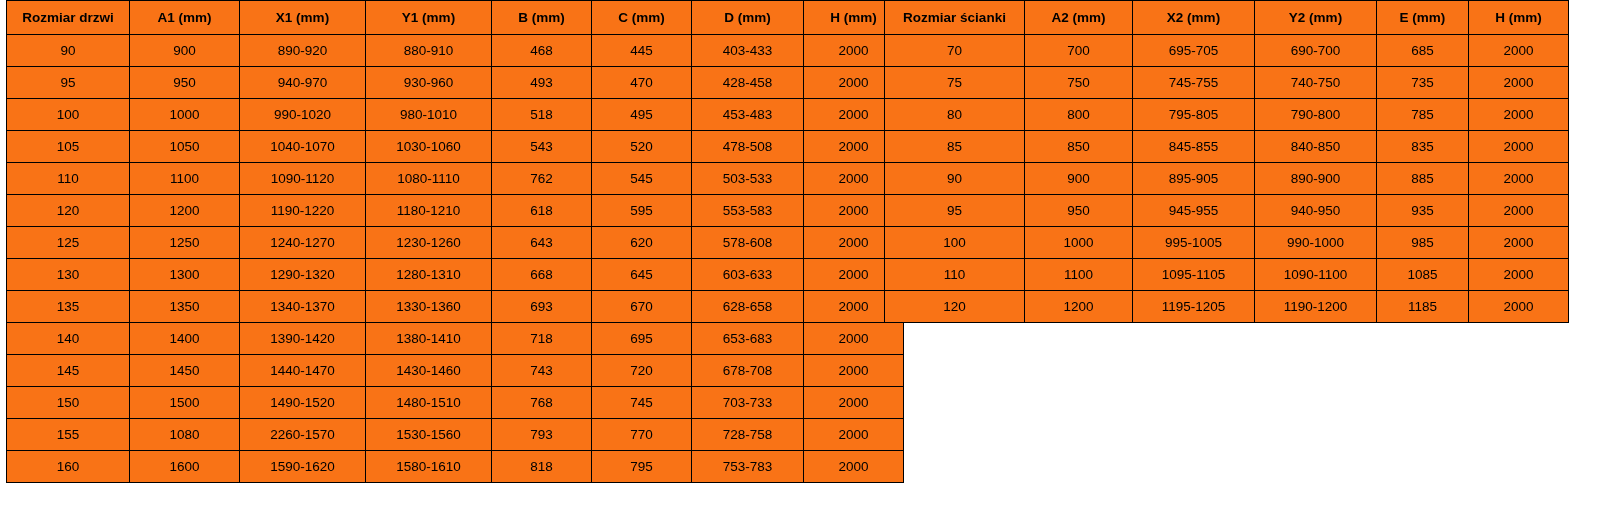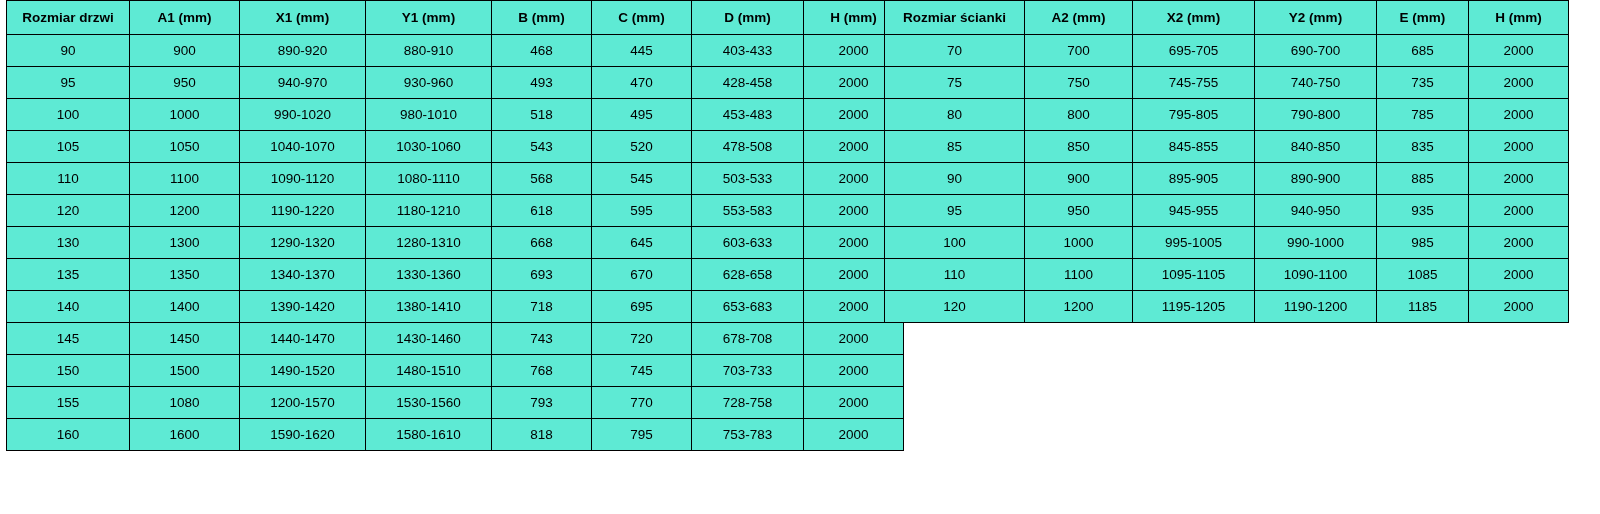--- a/index.html
+++ b/index.html
@@ -22,21 +22,21 @@
   .table-wrap {
     position: absolute;
     top: 0;
   }
   #doors-wrap { left: 6px; }
   #walls-wrap { left: 884px; }
 
   table.spec {
     border-collapse: collapse;
     table-layout: fixed;
-    background: #5eead4;
+    background: #f97316;
   }
   table.spec td, table.spec th {
     border: 1px solid #000000;
     text-align: center;
     vertical-align: middle;
     font-size: 13.5px;
     color: #000000;
     padding: 0;
     height: 31px;
     line-height: 31px;
@@ -138,36 +138,46 @@
             <td>543</td>
             <td>520</td>
             <td>478-508</td>
             <td>2000</td>
           </tr>
           <tr>
             <td>110</td>
             <td>1100</td>
             <td>1090-1120</td>
             <td>1080-1110</td>
-            <td>568</td>
+            <td>762</td>
             <td>545</td>
             <td>503-533</td>
             <td>2000</td>
           </tr>
           <tr>
             <td>120</td>
             <td>1200</td>
             <td>1190-1220</td>
             <td>1180-1210</td>
             <td>618</td>
             <td>595</td>
             <td>553-583</td>
             <td>2000</td>
           </tr>
           <tr>
+            <td>125</td>
+            <td>1250</td>
+            <td>1240-1270</td>
+            <td>1230-1260</td>
+            <td>643</td>
+            <td>620</td>
+            <td>578-608</td>
+            <td>2000</td>
+          </tr>
+          <tr>
             <td>130</td>
             <td>1300</td>
             <td>1290-1320</td>
             <td>1280-1310</td>
             <td>668</td>
             <td>645</td>
             <td>603-633</td>
             <td>2000</td>
           </tr>
           <tr>
@@ -206,21 +216,21 @@
             <td>1490-1520</td>
             <td>1480-1510</td>
             <td>768</td>
             <td>745</td>
             <td>703-733</td>
             <td>2000</td>
           </tr>
           <tr>
             <td>155</td>
             <td>1080</td>
-            <td>1200-1570</td>
+            <td>2260-1570</td>
             <td>1530-1560</td>
             <td>793</td>
             <td>770</td>
             <td>728-758</td>
             <td>2000</td>
           </tr>
           <tr>
             <td>160</td>
             <td>1600</td>
             <td>1590-1620</td>

